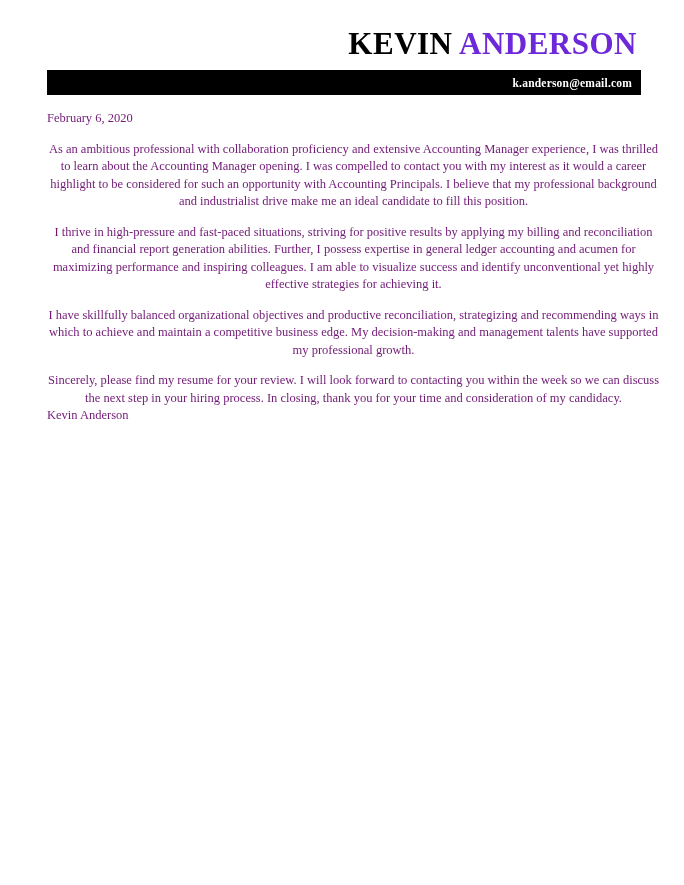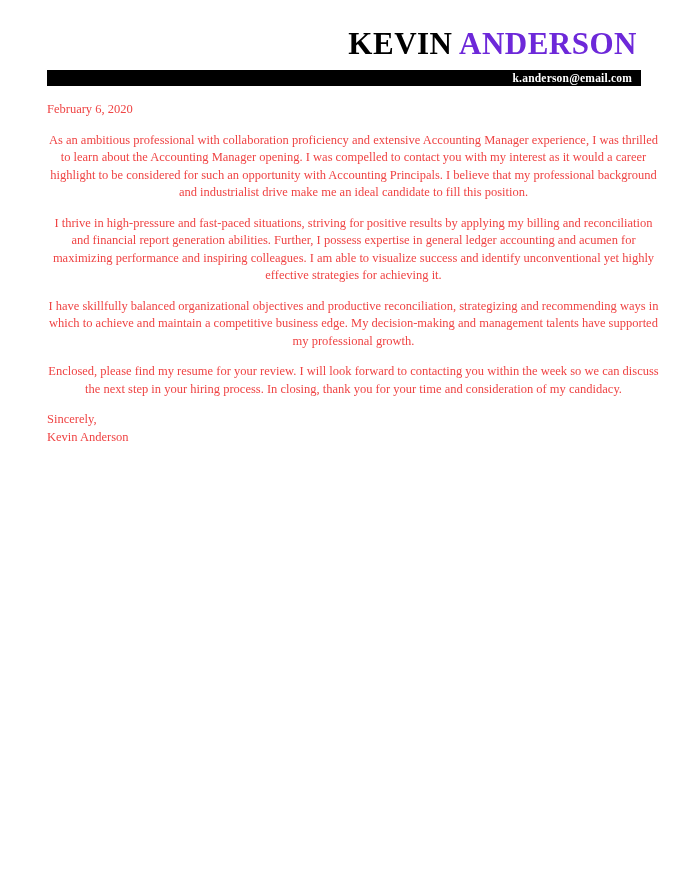--- a/index.html
+++ b/index.html
@@ -23,39 +23,39 @@
     font-size: 31px;
     font-weight: bold;
     letter-spacing: 0.5px;
     color: #000000;
     line-height: 1.1;
     white-space: nowrap;
   }
   .name .last {  }
   .contact-bar {
     margin: 9px 43px 0 47px;  
-    height: 16px;
+    height: 25px;
     background: #000000;
     display: flex;
     align-items: center;
     justify-content: flex-end;
     padding-right: 9px;
   }
   .email {
     color: #ffffff;
     font-weight: bold;
     font-size: 11.5px;
     letter-spacing: 0.2px;
   }
   
   .letter {
     margin: 0 24px 0 47px;
     font-size: 12.5px;
     line-height: 17.5px;
-    color: #ef4444;
+    color: #701a75;
   }
   .date        { margin-top: 15px; }
   .recipient   { margin-top: 33px; }
   .subject     { margin-top: 26px; }
   .salutation  { margin-top: 16px; }
   .para        { margin-top: 13px; text-align: center; }
   .closing     { margin-top: 13px; }
   .signature   { margin-top: 0; }
 </style>
 </head>
@@ -75,20 +75,19 @@
 
 
 
 
     <p class="para">As an ambitious professional with collaboration proficiency and extensive Accounting Manager experience, I was thrilled to learn about the Accounting Manager opening. I was compelled to contact you with my interest as it would a career highlight to be considered for such an opportunity with Accounting Principals. I believe that my professional background and industrialist drive make me an ideal candidate to fill this position.</p>
 
     <p class="para">I thrive in high-pressure and fast-paced situations, striving for positive results by applying my billing and reconciliation and financial report generation abilities. Further, I possess expertise in general ledger accounting and acumen for maximizing performance and inspiring colleagues. I am able to visualize success and identify unconventional yet highly effective strategies for achieving it.</p>
 
     <p class="para">I have skillfully balanced organizational objectives and productive reconciliation, strategizing and recommending ways in which to achieve and maintain a competitive business edge. My decision-making and management talents have supported my professional growth.</p>
 
-    <p class="para">Enclosed, please find my resume for your review. I will look forward to contacting you within the week so we can discuss the next step in your hiring process. In closing, thank you for your time and consideration of my candidacy.</p>
+    <p class="para">Sincerely, please find my resume for your review. I will look forward to contacting you within the week so we can discuss the next step in your hiring process. In closing, thank you for your time and consideration of my candidacy.</p>
 
-    <p class="closing">Sincerely,</p>
 
     <p class="signature">Kevin Anderson</p>
   </main>
 
 </div>
 
 </body></html>

